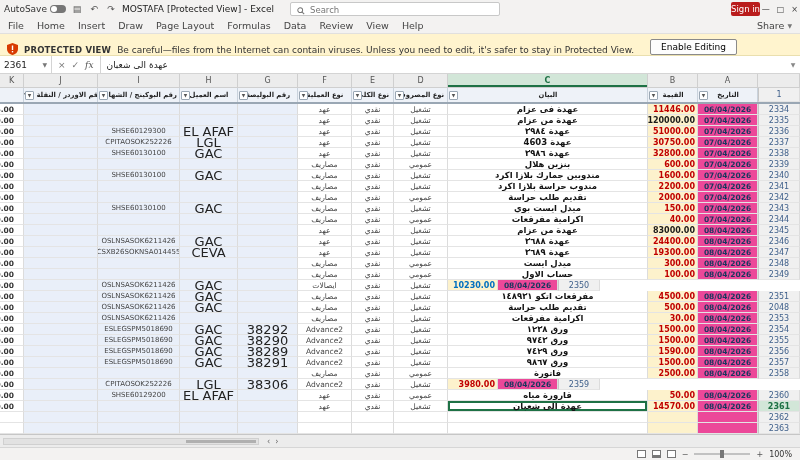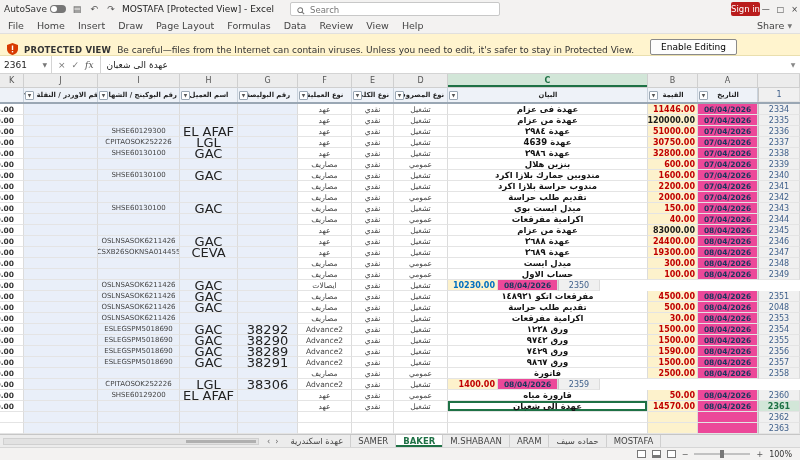--- a/index.html
+++ b/index.html
@@ -263,21 +263,21 @@
       </div>
       <div class="drow">
         <div class="dcell c0 k">1250.00</div>
         <div class="dcell c1 blue-bg"></div>
         <div class="dcell c2 blue-bg bl">CPITAOSOK252226</div>
         <div class="dcell c3 blue-bg cl">LGL</div>
         <div class="dcell c4 blue-bg cl"></div>
         <div class="dcell c5 typ">عهد</div>
         <div class="dcell c6 typ">نقدي</div>
         <div class="dcell c7 typ">تشغيل</div>
-        <div class="dcell c8 stmt">عهدة 4639</div>
+        <div class="dcell c8 stmt">عهدة 4603</div>
         <div class="dcell c9 val v-red">30750.00</div>
         <div class="dcell c10 date">07/04/2026</div>
         <div class="dcell cg gut">2337</div>
       </div>
       <div class="drow">
         <div class="dcell c0 k">3250.00</div>
         <div class="dcell c1 blue-bg"></div>
         <div class="dcell c2 blue-bg bl">SHSE60130100</div>
         <div class="dcell c3 blue-bg cl">GAC</div>
         <div class="dcell c4 blue-bg cl"></div>
@@ -570,21 +570,21 @@
       </div>
       <div class="drow">
         <div class="dcell c0 k">4230.00</div>
         <div class="dcell c1 blue-bg"></div>
         <div class="dcell c2 blue-bg bl">CPITAOSOK252226</div>
         <div class="dcell c3 blue-bg cl">LGL</div>
         <div class="dcell c4 blue-bg cl">38306</div>
         <div class="dcell c5 typ">Advance2</div>
         <div class="dcell c6 typ">نقدي</div>
         <div class="dcell c7 typ">تشغيل</div>
-        <div class="dcell c9 val v-red">1400.00</div>
+        <div class="dcell c9 val v-red">3980.00</div>
         <div class="dcell c10 date">08/04/2026</div>
         <div class="dcell cg gut">2359</div>
       </div>
       <div class="drow">
         <div class="dcell c0 k">4180.00</div>
         <div class="dcell c1 blue-bg"></div>
         <div class="dcell c2 blue-bg bl">SHSE60129200</div>
         <div class="dcell c3 blue-bg cl">EL AFAF</div>
         <div class="dcell c4 blue-bg cl"></div>
         <div class="dcell c5 typ">عهد</div>
@@ -643,29 +643,20 @@
 <div class="tabstrip">
   <span class="hscroll">
     <span class="htrack">
         <span class="hthumb"></span>
       </span>
   </span>
   <span class="tabnav">
     <span>‹</span>
     <span>›</span>
   </span>
-  <span id="sheet-tabs" style="display:flex">
-      <div class="tab">عهدة اسكندرية</div>
-      <div class="tab">SAMER</div>
-      <div class="tab active">BAKER</div>
-      <div class="tab">M.SHABAAN</div>
-      <div class="tab">ARAM</div>
-      <div class="tab">حماده سيف</div>
-      <div class="tab">MOSTAFA</div>
-    </span>
 </div>
 
 <div class="status">
   <span class="vico"></span>
   <span class="vico b"></span>
   <span class="vico"></span>
   <span>−</span>
   <span class="ztrack">
       <span class="zthumb"></span>
     </span>

